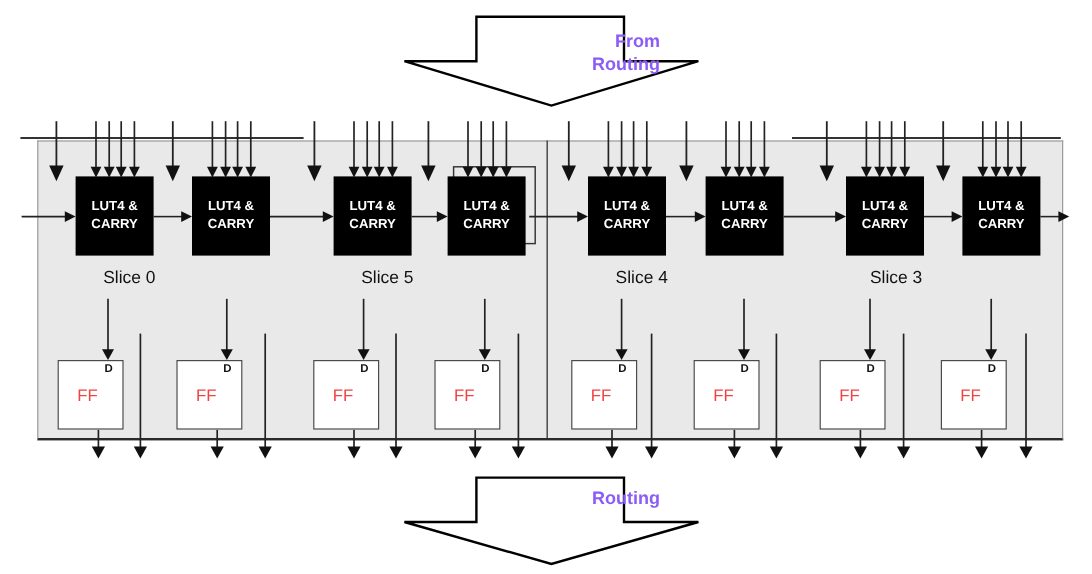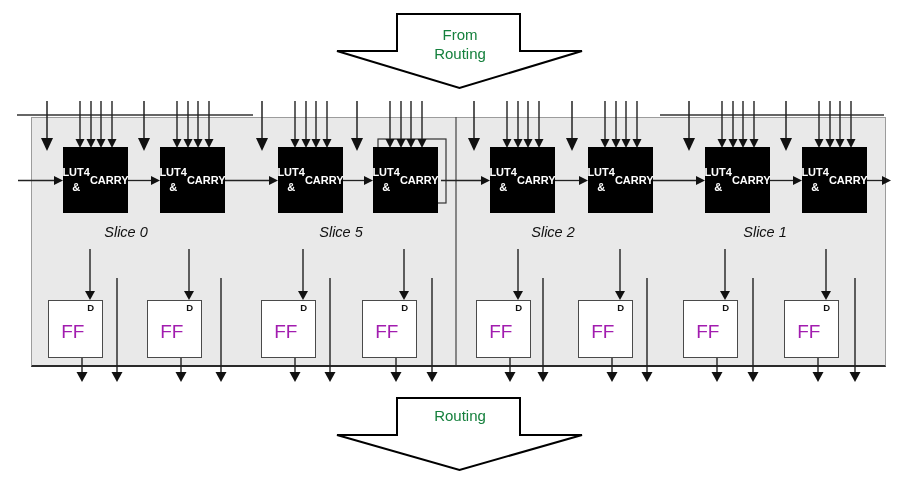--- a/index.html
+++ b/index.html
@@ -2,31 +2,31 @@
 <html><head>
 <meta charset="utf-8">
 <style>
   html,body{margin:0;padding:0;background:#ffffff;}
   .canvas{position:relative;width:910px;height:478px;background:#ffffff;overflow:hidden;
           font-family:"Liberation Sans",sans-serif;}
   .panel{position:absolute;left:31px;top:117px;width:853px;height:247px;
          background:#e9e9e9;border:1px solid #9c9c9c;border-bottom:2px solid #2a2a2a;}
   svg.wires{position:absolute;left:0;top:0;}
   .lut{position:absolute;top:147px;width:65px;height:66px;background:#000000;color:#ffffff;
-       display:flex;flex-direction:row;align-items:center;justify-content:center;
+       display:flex;flex-direction:column;align-items:center;justify-content:center;
        font-size:11px;font-weight:bold;line-height:15px;text-align:center;}
-  .slice-label{position:absolute;top:224px;width:80px;text-align:center;
-       font-size:14.5px;color:#111111;font-style:italic;}
+  .slice-label{position:absolute;top:224px;width:80px;text-align:left;
+       font-size:14.5px;color:#111111;}
   .ff{position:absolute;top:300px;width:55px;height:58px;background:#ffffff;
       border:1.5px solid #4a4a4a;box-sizing:border-box;}
   .ff .d{position:absolute;top:1px;right:8px;font-size:9.5px;font-weight:bold;color:#111;}
   .ff .ff-label{position:absolute;top:20px;left:0;width:90%;text-align:center;
-      font-size:19px;color:#a21caf;}
-  .big-arrow-label{position:absolute;width:180px;text-align:center;font-weight:normal;
-      font-size:15px;line-height:19px;color:#15803d;}
+      font-size:14px;color:#ef4444;}
+  .big-arrow-label{position:absolute;width:180px;text-align:right;font-weight:bold;
+      font-size:15px;line-height:19px;color:#8b5cf6;}
   .big-arrow-label.top{left:370px;top:25px;}
   .big-arrow-label.bottom{left:370px;top:406px;}
 </style>
 </head>
 <body>
 
 <div class="canvas">
 
   <div class="panel"></div>
 
@@ -204,22 +204,22 @@
     <span>LUT4 &amp;</span>
     <span>CARRY</span>
   </div>
   <div class="lut" style="left:802px">
     <span>LUT4 &amp;</span>
     <span>CARRY</span>
   </div>
 
   <div class="slice-label" style="left:86px">Slice 0</div>
   <div class="slice-label" style="left:301px">Slice 5</div>
-  <div class="slice-label" style="left:513px">Slice 2</div>
-  <div class="slice-label" style="left:725px">Slice 1</div>
+  <div class="slice-label" style="left:513px">Slice 4</div>
+  <div class="slice-label" style="left:725px">Slice 3</div>
 
   <div class="ff" style="left:48px">
     <span class="d">D</span>
     <span class="ff-label">FF</span>
   </div>
   <div class="ff" style="left:147px">
     <span class="d">D</span>
     <span class="ff-label">FF</span>
   </div>
   <div class="ff" style="left:261px">

